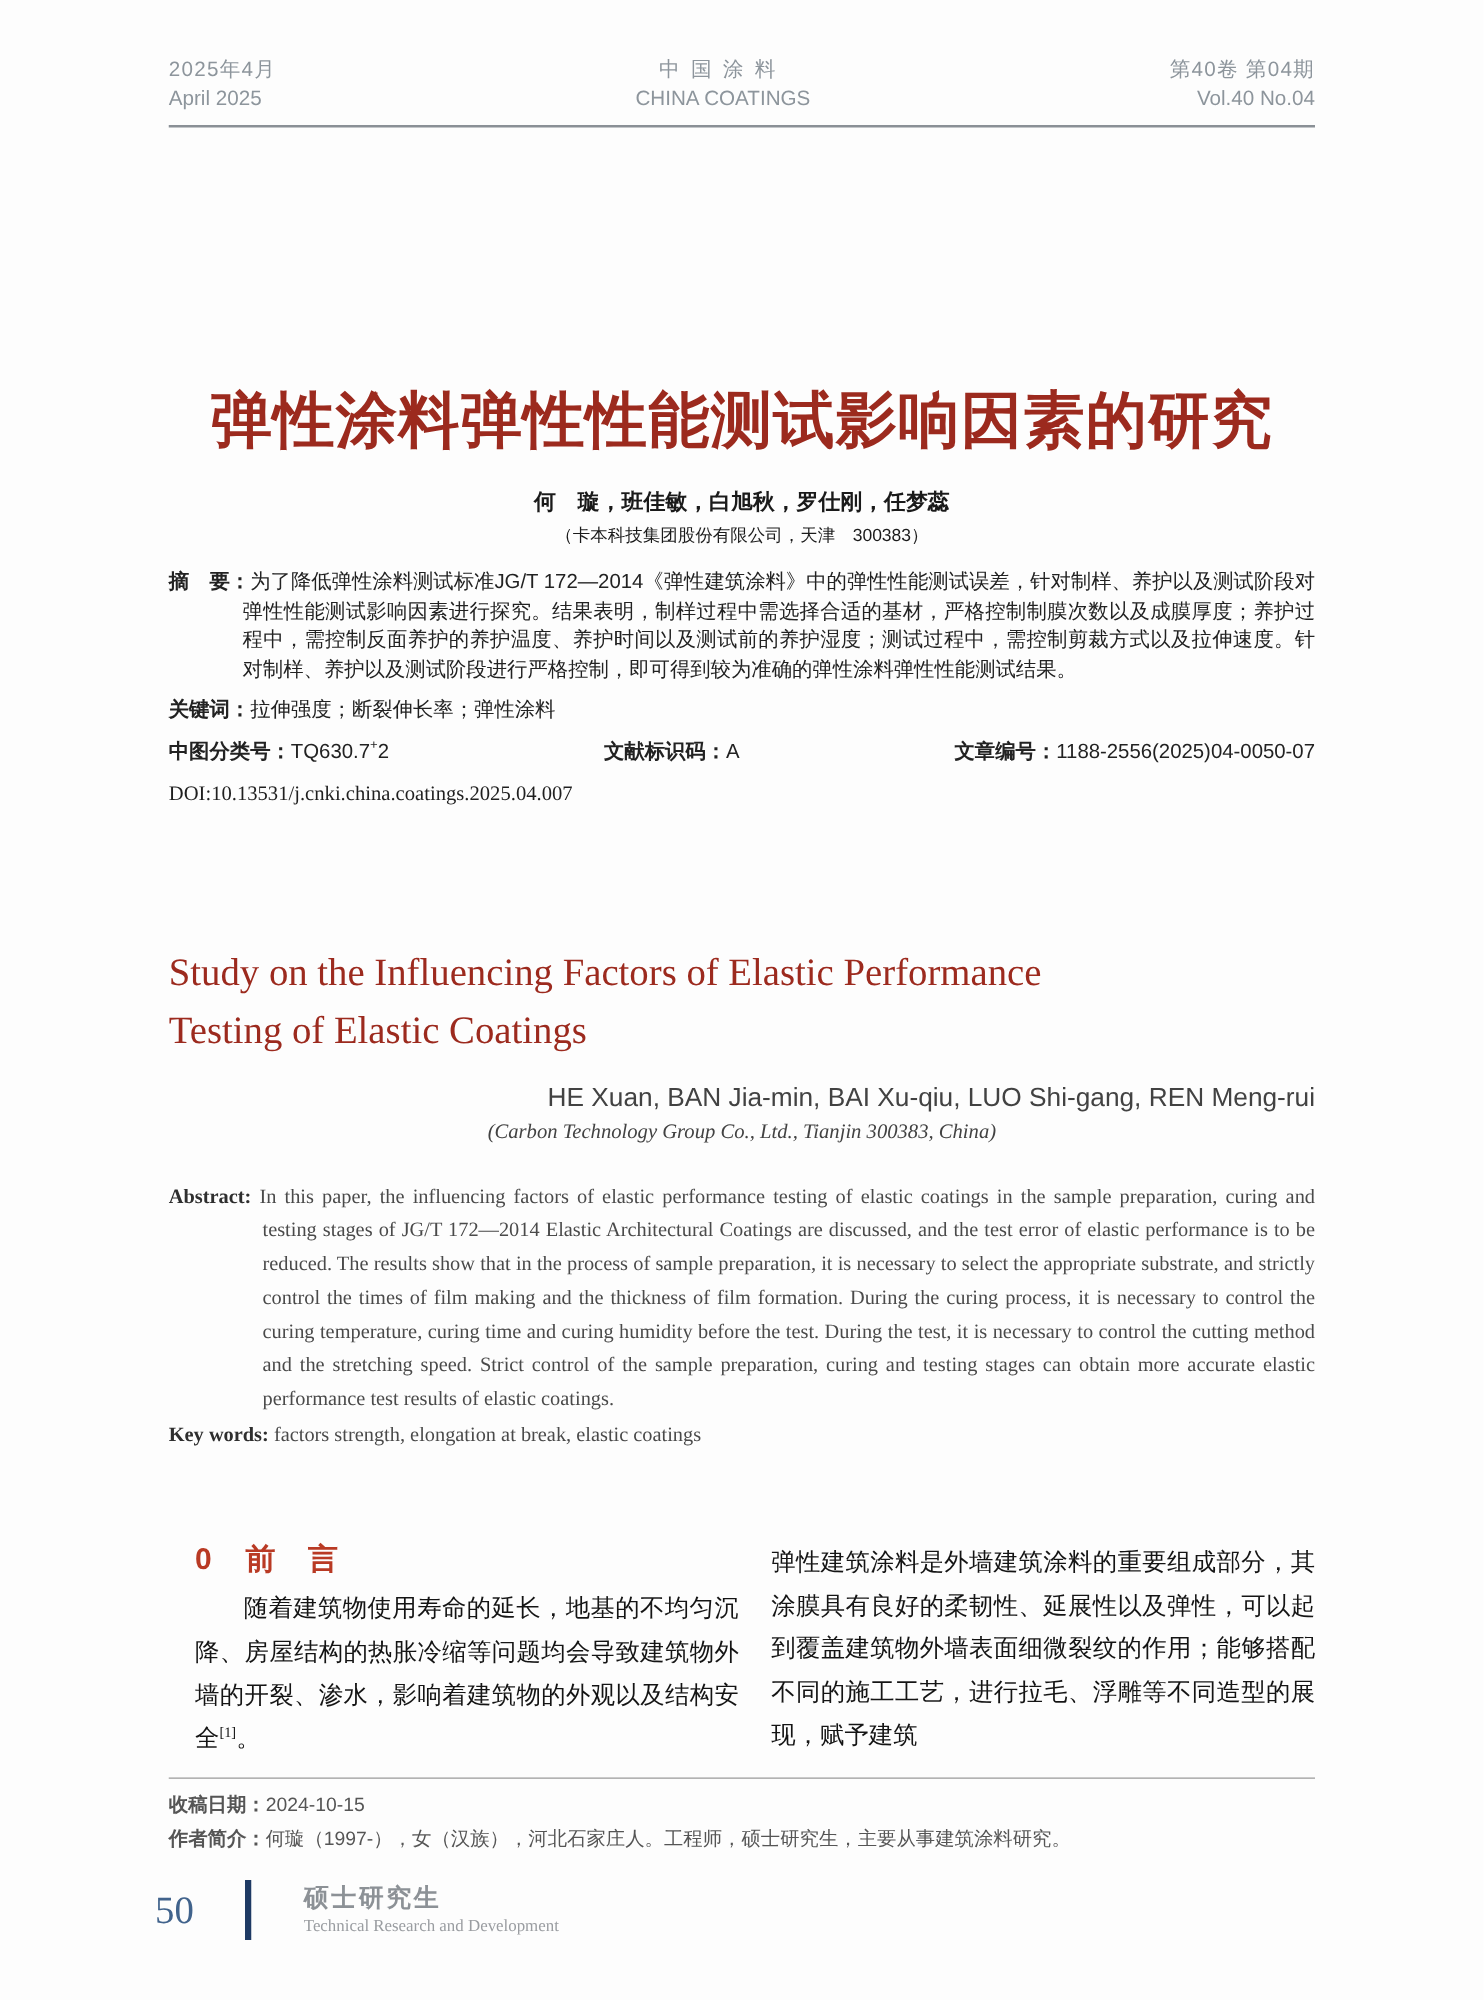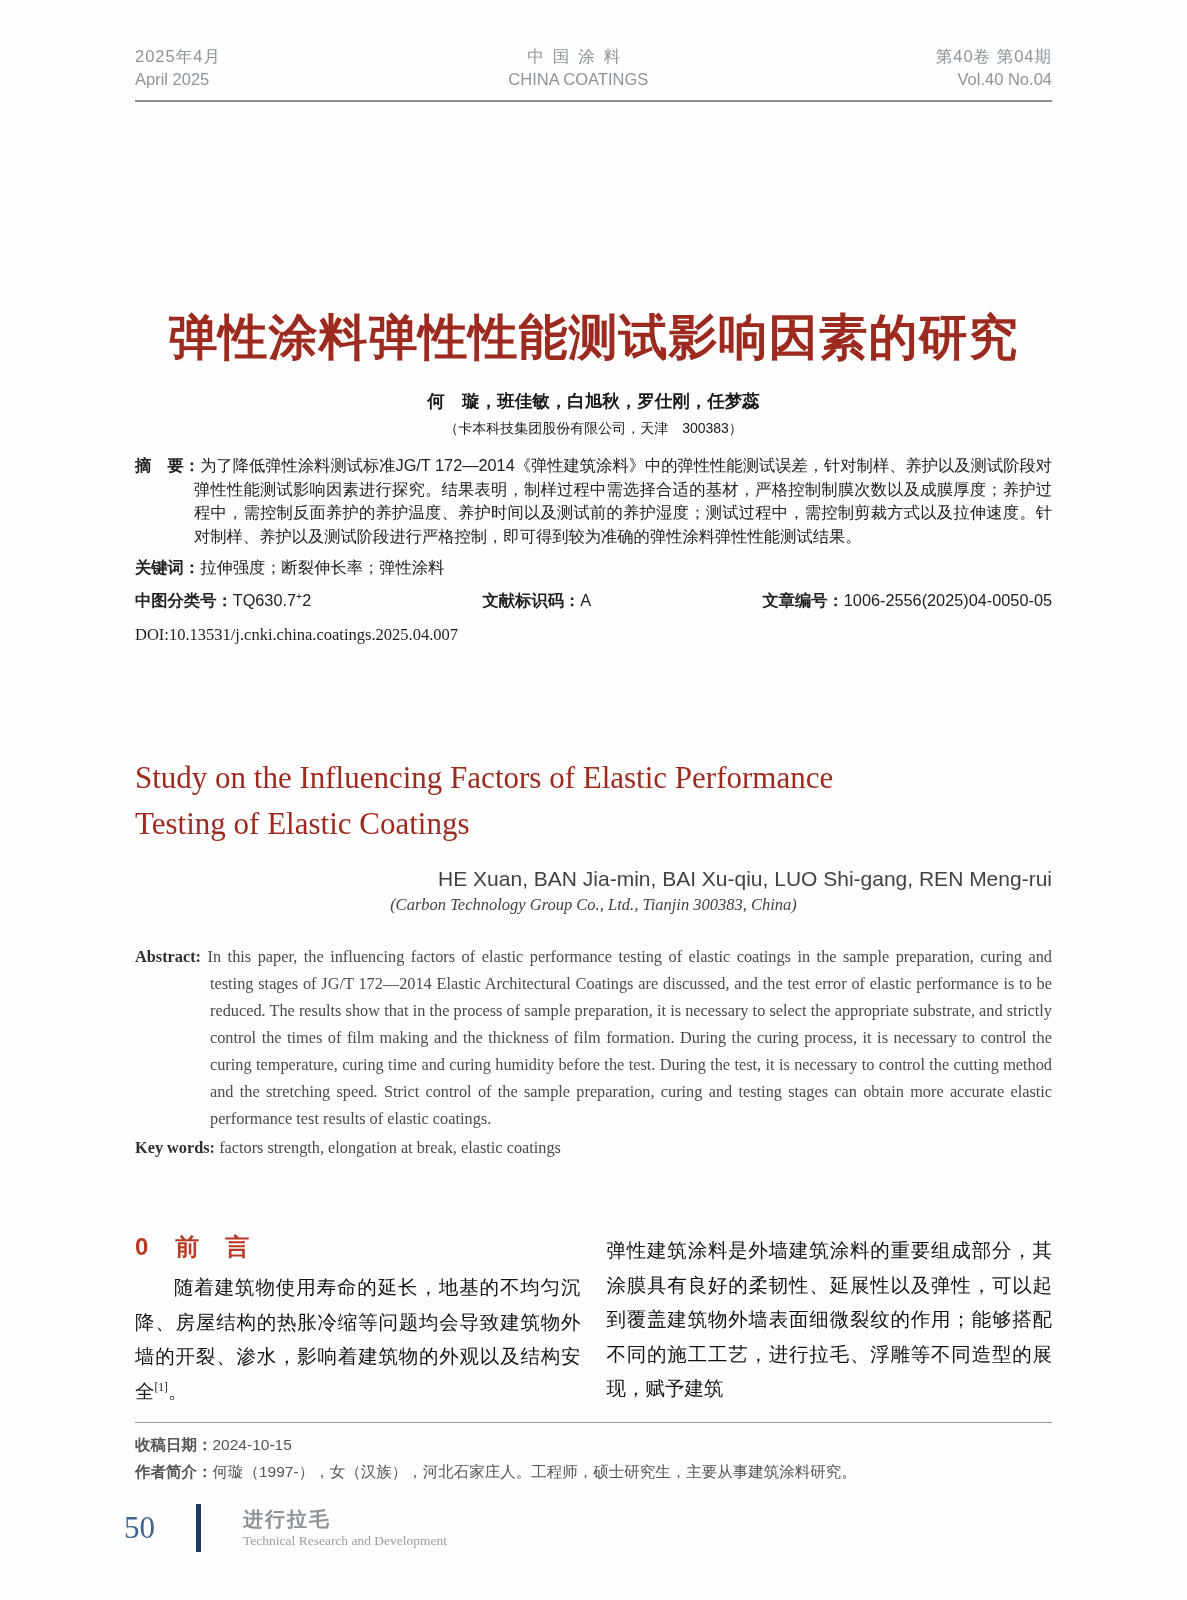--- a/index.html
+++ b/index.html
@@ -45,21 +45,21 @@
     margin:28px 0 0 0;font-family:"Liberation Serif","DejaVu Serif",serif;
     font-size:16.3px;line-height:27px;color:#4a4a4a;text-align:justify;
     padding-left:75px;text-indent:-75px;
   }
   .abs-en .lbl-b,.kw-en .lbl-b{color:#2e2e2e;}
   .kw-en{
     margin:2px 0 0 0;font-family:"Liberation Serif","DejaVu Serif",serif;
     font-size:16.3px;line-height:27px;color:#4a4a4a;padding-left:90px;text-indent:-90px;
   }
   
-  .columns{display:flex;gap:26px;margin-top:70px;}
+  .columns{display:flex;gap:26px;margin-top:70px;margin-left:21px;}
   .col{flex:1;min-width:0;}
   .sec-head{margin:0 0 8px 0;color:#b93a24;font-size:24px;font-weight:bold;letter-spacing:1px;}
   .sec-head .num{margin-right:26px;}
   .body-zh{
     margin:0;font-family:"Liberation Serif","DejaVu Serif",serif;
     font-size:19.5px;line-height:34.5px;color:#141414;text-align:justify;
   }
   .indent2{text-indent:2em;}
   .col-r{padding-top:3px;}
   sup.ref{font-size:11.5px;vertical-align:super;line-height:0;}
@@ -98,21 +98,21 @@
   <div class="authors-zh">何　璇，班佳敏，白旭秋，罗仕刚，任梦蕊</div>
   <div class="affil-zh">（卡本科技集团股份有限公司，天津　300383）</div>
 
   <p class="abs-zh"><span class="lbl-b">摘　要：</span><span>为了降低弹性涂料测试标准JG/T 172—2014《弹性建筑涂料》中的弹性性能测试误差，针对制样、养护以及测试阶段对弹性性能测试影响因素进行探究。结果表明，制样过程中需选择合适的基材，严格控制制膜次数以及成膜厚度；养护过程中，需控制反面养护的养护温度、养护时间以及测试前的养护湿度；测试过程中，需控制剪裁方式以及拉伸速度。针对制样、养护以及测试阶段进行严格控制，即可得到较为准确的弹性涂料弹性性能测试结果。</span></p>
 
   <p class="kw-zh"><span class="lbl-b">关键词：</span><span>拉伸强度；断裂伸长率；弹性涂料</span></p>
 
   <div class="class-row">
     <span><span class="lbl-b">中图分类号：</span><span>TQ630.7</span><sup class="plus">+</sup><span>2</span></span>
     <span><span class="lbl-b">文献标识码：</span><span>A</span></span>
-    <span><span class="lbl-b">文章编号：</span><span>1006-2556(2025)04-0050-05</span></span>
+    <span><span class="lbl-b">文章编号：</span><span>1188-2556(2025)04-0050-07</span></span>
   </div>
 
   <div class="doi-line">DOI:10.13531/j.cnki.china.coatings.2025.04.007</div>
 
   <h2 class="title-en"><span>Study on the Influencing Factors of Elastic Performance</span><br><span>Testing of Elastic Coatings</span></h2>
   <div class="authors-en">HE Xuan, BAN Jia-min, BAI Xu-qiu, LUO Shi-gang, REN Meng-rui</div>
   <div class="affil-en">(Carbon Technology Group Co., Ltd., Tianjin 300383, China)</div>
 
   <p class="abs-en"><span class="lbl-b">Abstract:</span><span> </span><span>In this paper, the influencing factors of elastic performance testing of elastic coatings in the sample preparation, curing and testing stages of JG/T 172—2014 Elastic Architectural Coatings are discussed, and the test error of elastic performance is to be reduced. The results show that in the process of sample preparation, it is necessary to select the appropriate substrate, and strictly control the times of film making and the thickness of film formation. During the curing process, it is necessary to control the curing temperature, curing time and curing humidity before the test. During the test, it is necessary to control the cutting method and the stretching speed. Strict control of the sample preparation, curing and testing stages can obtain more accurate elastic performance test results of elastic coatings.</span></p>
 
@@ -131,18 +131,18 @@
   <hr class="foot-rule">
   <div class="footnotes">
     <div><span class="lbl-b">收稿日期：</span><span>2024-10-15</span></div>
     <div><span class="lbl-b">作者简介：</span><span>何璇（1997-），女（汉族），河北石家庄人。工程师，硕士研究生，主要从事建筑涂料研究。</span></div>
   </div>
 
   <div class="page-footer">
     <span class="pagenum">50</span>
     <span class="vbar"></span>
     <div>
-      <div class="footer-zh">进行拉毛</div>
+      <div class="footer-zh">硕士研究生</div>
       <div class="footer-en">Technical Research and Development</div>
     </div>
   </div>
 
 </div>
 
 </body></html>

